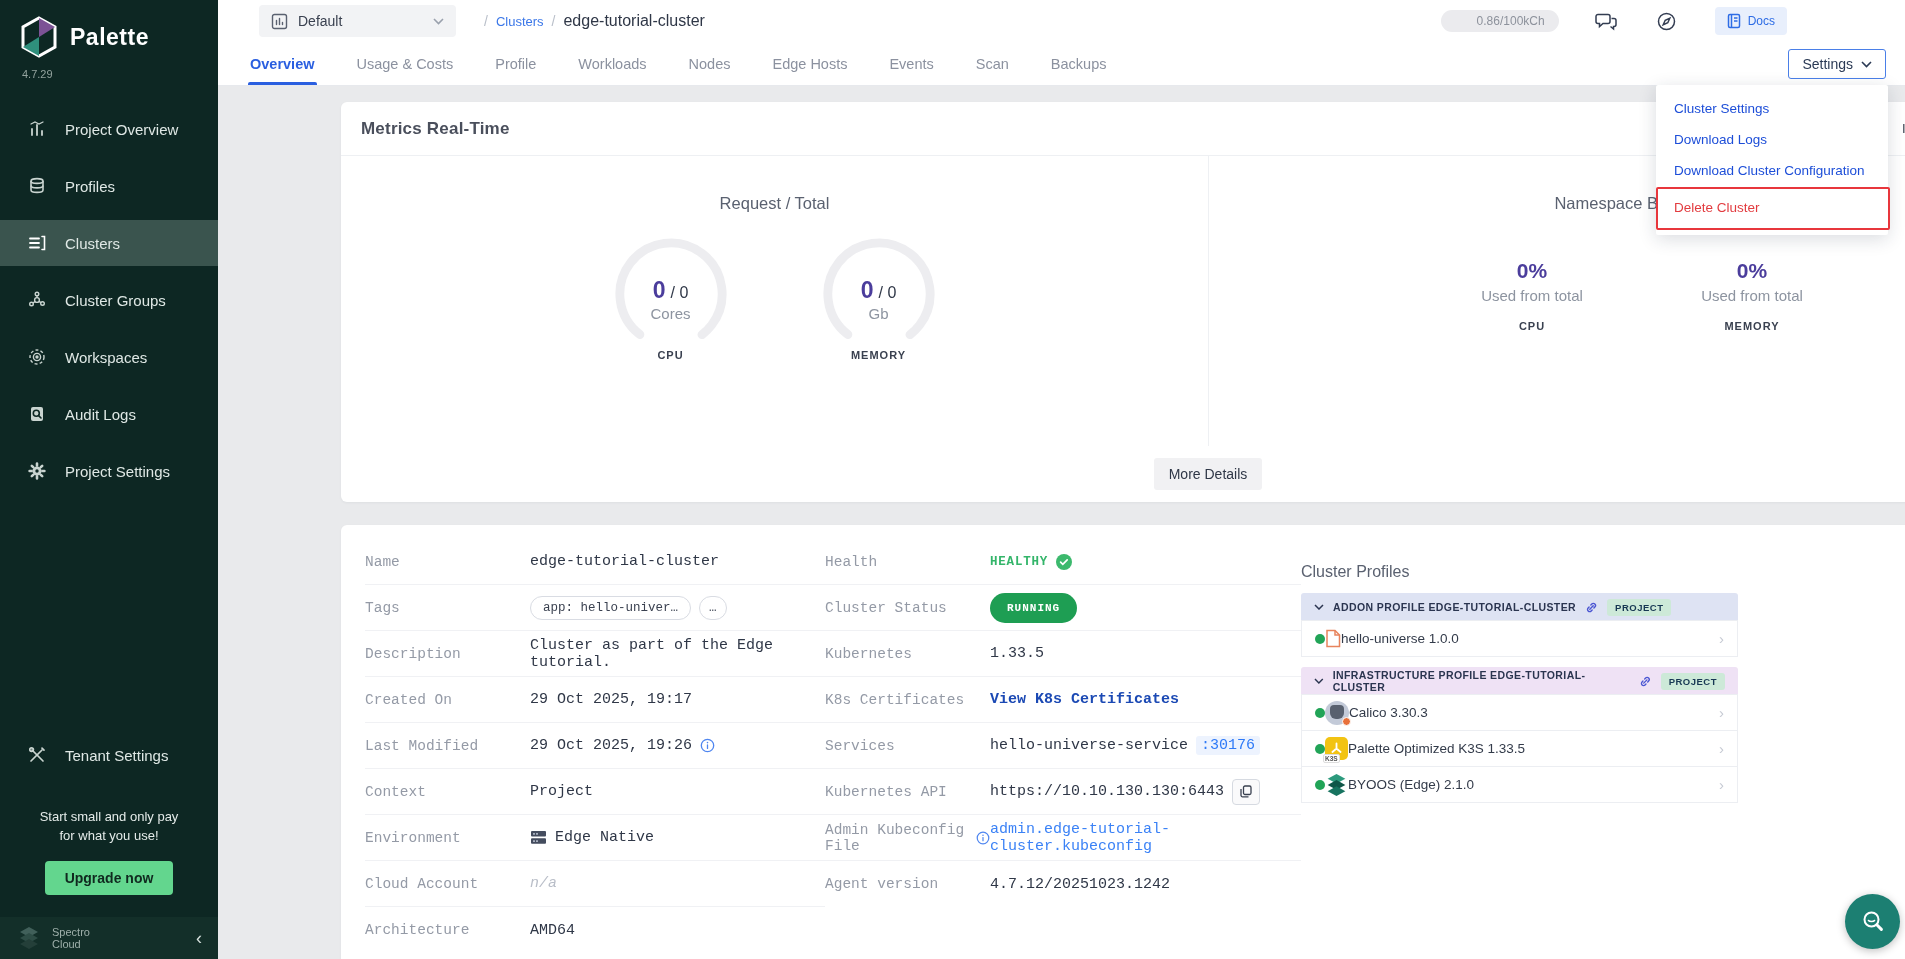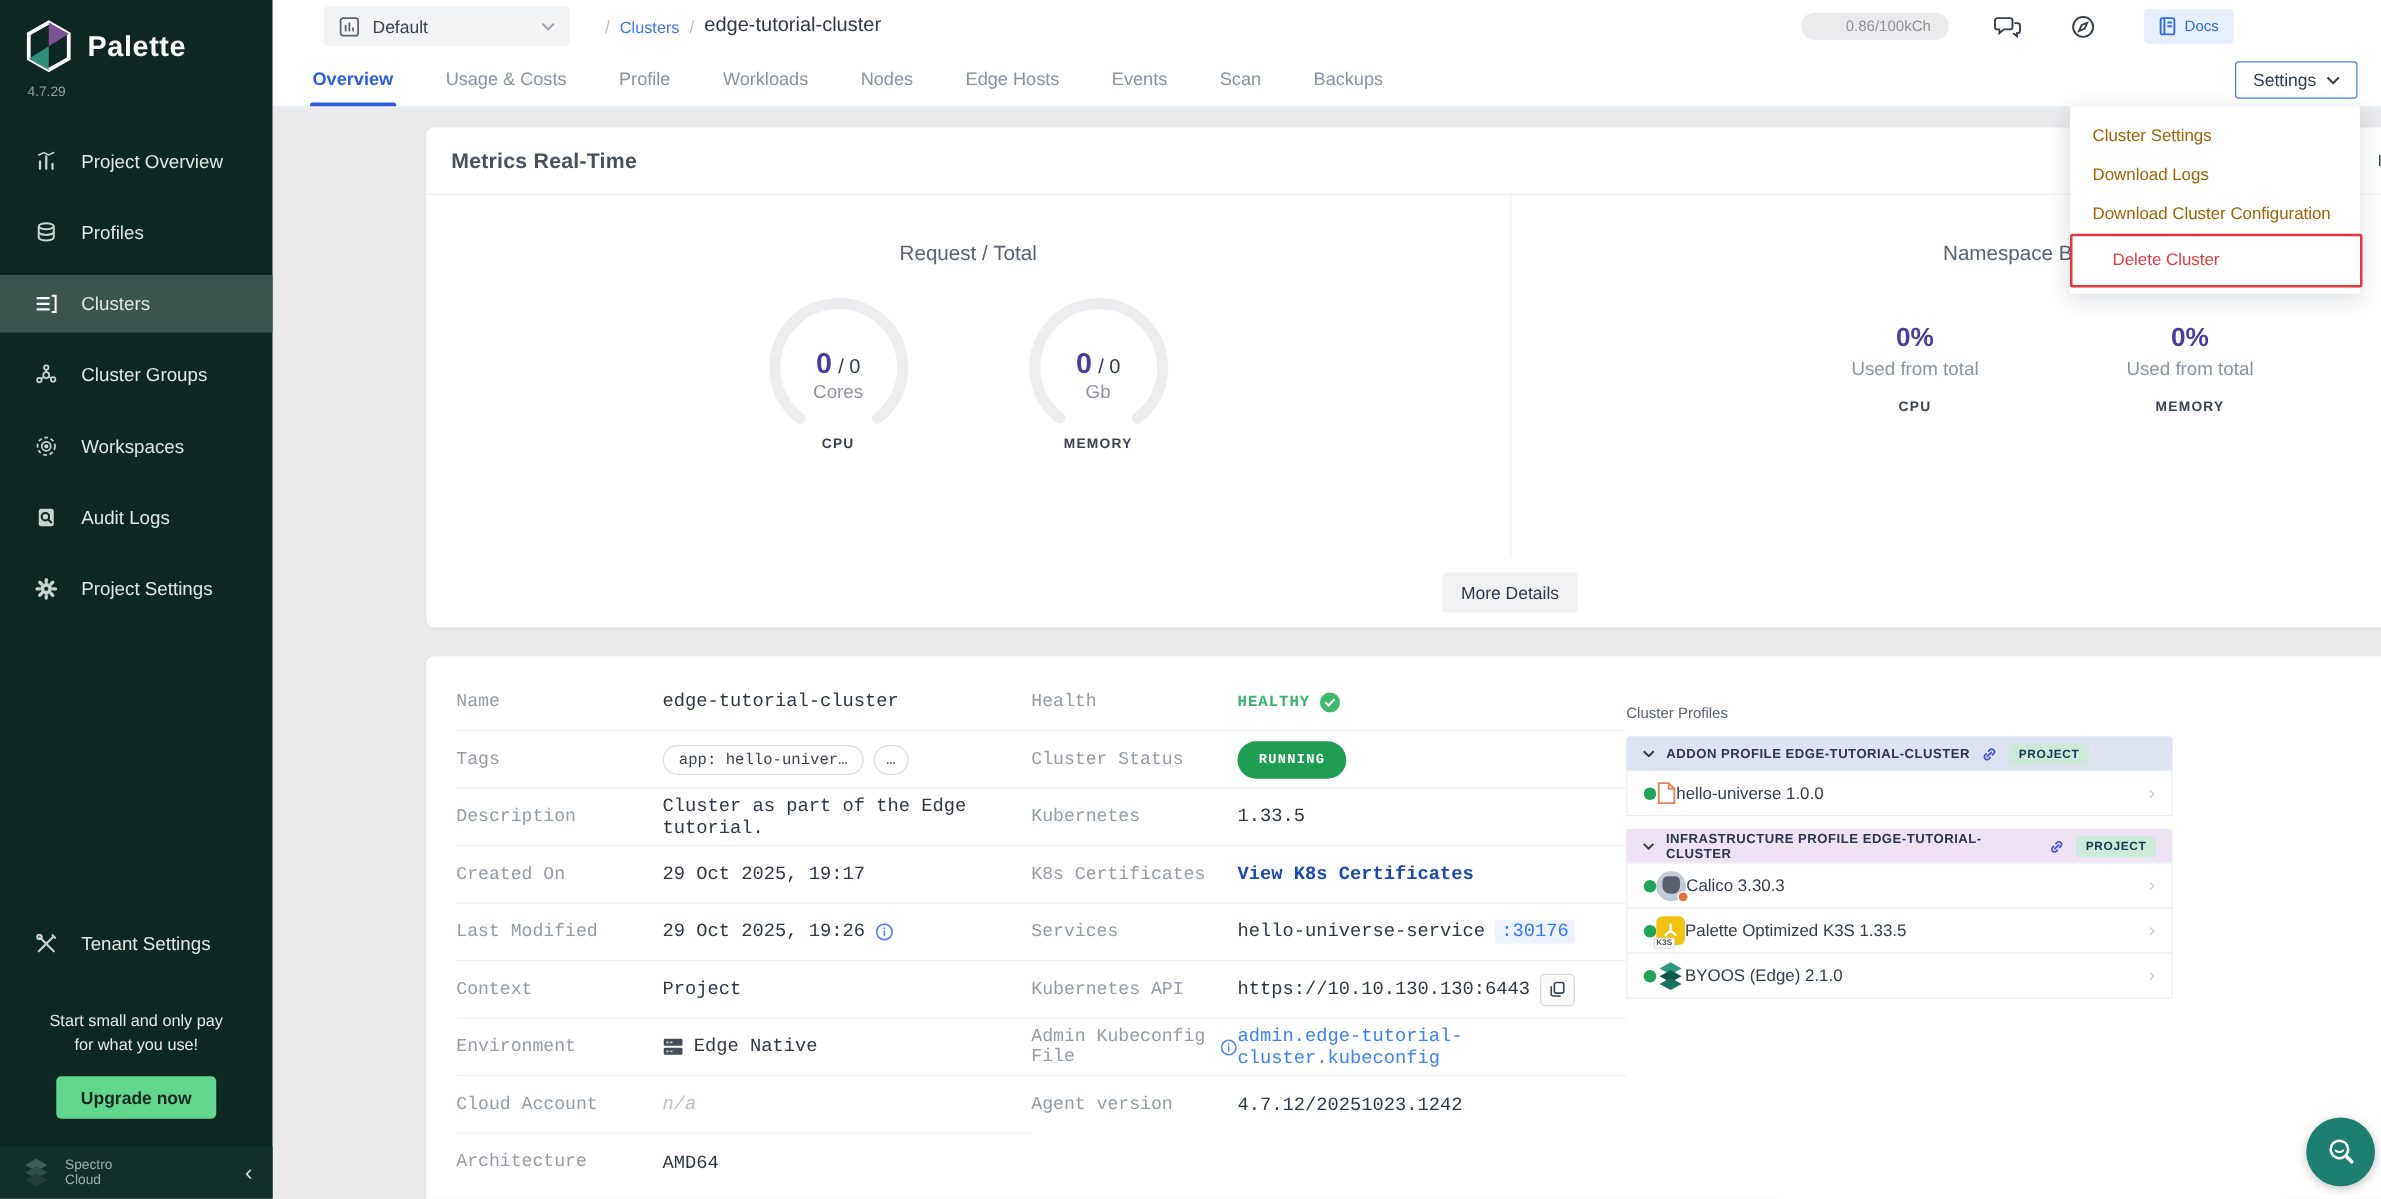--- a/index.html
+++ b/index.html
@@ -84,41 +84,41 @@
   .na { font-style:italic; color:#b9bec8;text-align:right; }
   .healthy { color:#34b56a; font-weight:bold; font-size:12.5px; letter-spacing:.8px; }
   .running { background:#1e9e53; color:#fff; font-size:11px; font-weight:bold; letter-spacing:1px; border-radius:17px; padding:9px 17px; }
   .link-dark { color:#1b49b4; font-weight:600; cursor:pointer; }
   .link-blue { color:#3b82f6; cursor:pointer; }
   .port-chip { color:#2f7af7; background:#edf3fe; border-radius:3px; padding:1px 5px; cursor:pointer; }
   .copy-btn { width:28px; height:26px; border:1px solid #d6dae1; background:#fafafb; border-radius:4px; display:flex; align-items:center; justify-content:center; cursor:pointer; }
 
   
   .profiles { width:437px; flex-shrink:0; }
-  .p-title { margin:24px 0 12px; font-size:12px; color:#5a6170; }
+  .p-title { margin:24px 0 12px; font-size:16px; color:#5a6170; }
   .p-block { margin-bottom:10px; }
   .p-head { height:28px; display:flex; align-items:center; gap:9px; padding:0 13px; border-radius:3px 3px 0 0; font-size:10.5px; font-weight:bold; letter-spacing:.4px; color:#2b3550; cursor:pointer; }
   .p-head.addon { background:#dee3f3; }
   .p-head.infra { background:#efe2f5; }
   .badge { background:#cde9d8; color:#173753; font-size:9.5px; font-weight:bold; letter-spacing:.5px; border-radius:3px; padding:3px 8px; }
   .p-row { height:37px; background:#fff; border:1px solid #eceef2; margin-top:-1px; display:flex; align-items:center; padding:0 13px; font-size:13.5px; color:#333b4a; cursor:pointer; }
   .dot { width:10px; height:10px; border-radius:50%; background:#21a457; flex-shrink:0; }
   .p-chev { margin-left:auto; color:#c6cad3; font-size:15px; }
   .k3s-logo { width:23px; height:23px; background:#f2c313; border-radius:5px; position:relative; display:flex; align-items:center; justify-content:center; }
   .k3s-txt { position:absolute; left:-2px; bottom:-3px; background:#fff; border:1px solid #ddd; border-radius:2px; font-size:6.5px; font-weight:bold; color:#555; padding:0 1px; line-height:7px; }
   .calico-logo { width:24px; height:24px; border-radius:50%; background:#c3cad8; position:relative; overflow:visible; }
   .calico-logo .cat { position:absolute; left:5px; top:4px; width:14px; height:14px; border-radius:4px 4px 6px 6px; background:#59616f; }
   .calico-logo .ball { position:absolute; right:-2px; bottom:-1px; width:9px; height:9px; border-radius:50%; background:#e8703a; border:1px solid #fff; }
 
   
   .menu { position:absolute; left:1656px; top:85px; width:232px; background:#fff; border-radius:2px; box-shadow:0 4px 18px rgba(25,35,60,.16); padding:8px 0 12px; z-index:60; }
-  .menu-item { padding:8px 18px; font-size:13.5px; color:#a16207; cursor:pointer; }
+  .menu-item { padding:8px 18px; font-size:13.5px; color:#1d4ed8; cursor:pointer; }
   .danger-wrap { position:relative; margin-top:6px; }
   .danger-ring { position:absolute; left:0; right:-2px; top:-5px; bottom:-7px; border:2.5px solid #e8363c; border-radius:2px; pointer-events:none; }
-  .menu-item.danger { color:#e23b3f;margin-left:16px; }
+  .menu-item.danger { color:#e23b3f; }
 
   
   .fab { position:absolute; right:5px; bottom:10px; width:55px; height:55px; border-radius:50%; background:#1c7f72; border:none; display:flex; align-items:center; justify-content:center; cursor:pointer; box-shadow:0 2px 8px rgba(0,0,0,.25); z-index:70; }
 
   svg { display:block; }
 </style>
 </head>
 <body>
 
 <aside class="sidebar">

